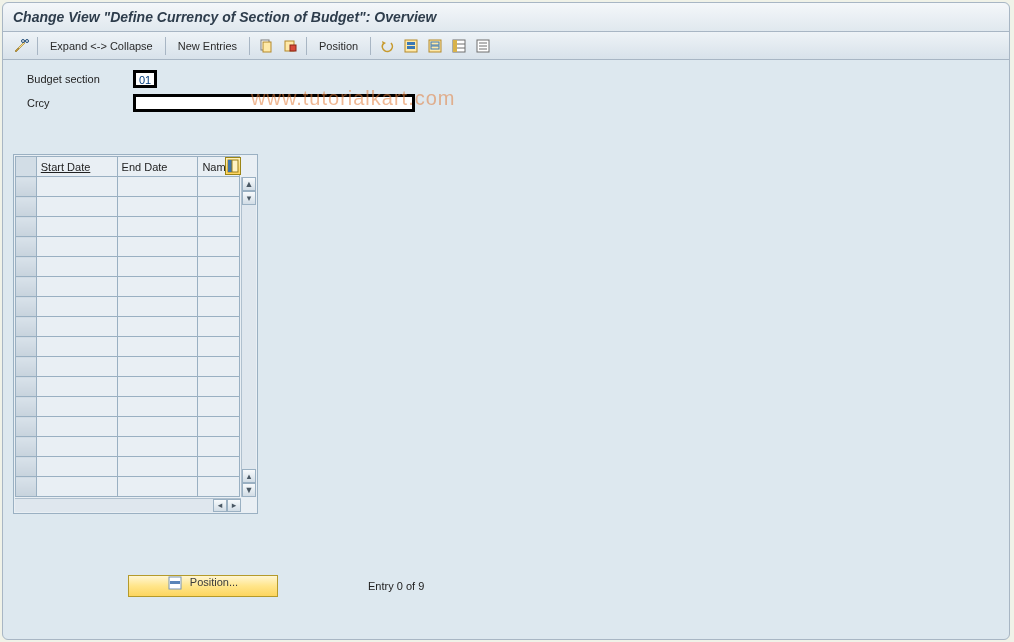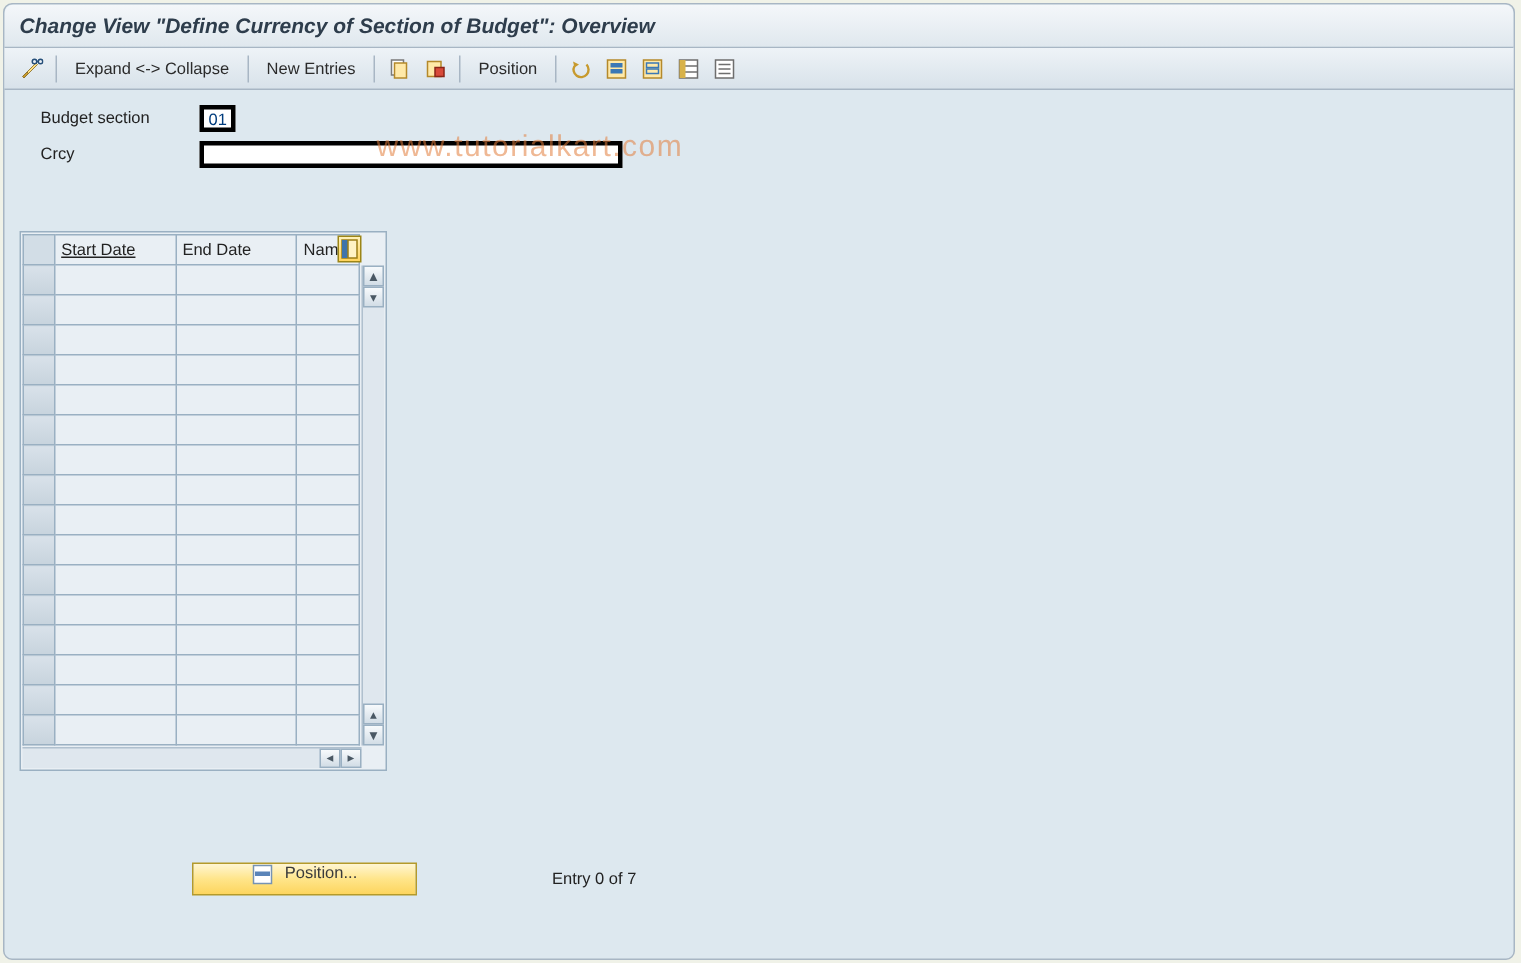--- a/index.html
+++ b/index.html
@@ -416,17 +416,17 @@
     <div class="footer-row">
       <div class="position-btn">
         <span class="pb-icon">
           <svg width="14" height="14">
             <rect x="1" y="1" width="12" height="12" fill="#fff" stroke="#7693b4"></rect>
             <rect x="2" y="5" width="10" height="3" fill="#5a84b8"></rect>
           </svg>
         </span>
         <span>Position...</span>
       </div>
-      <div class="entry-text">Entry 0 of 7</div>
+      <div class="entry-text">Entry 0 of 9</div>
     </div>
 
   </div>
 </div>
 
 </body></html>

